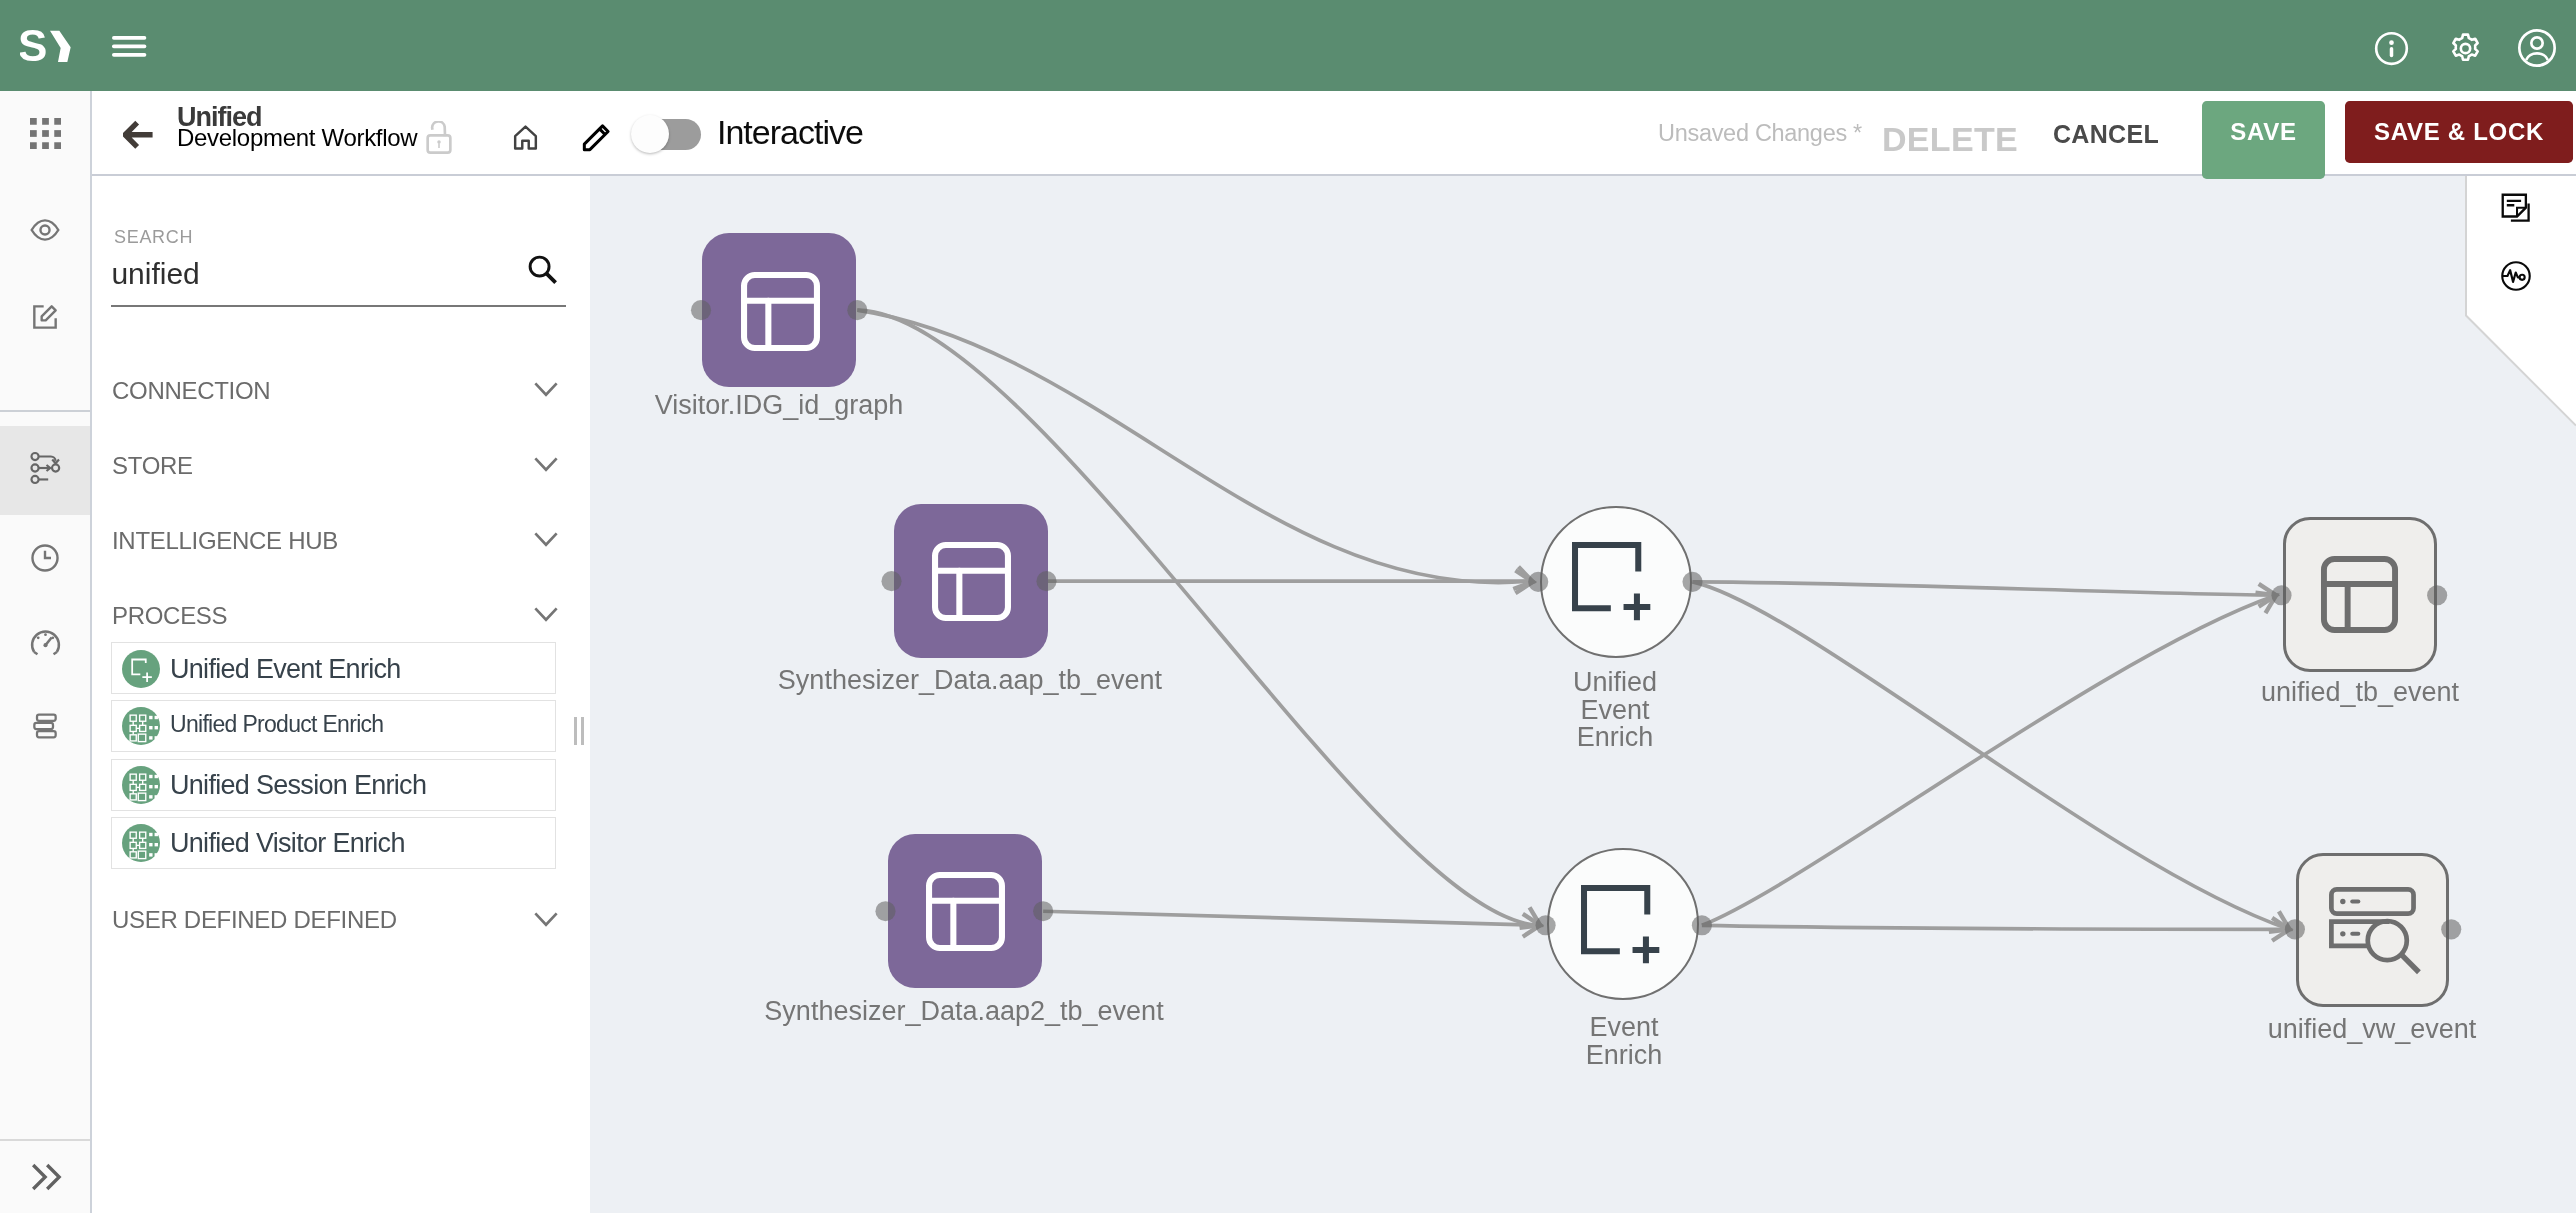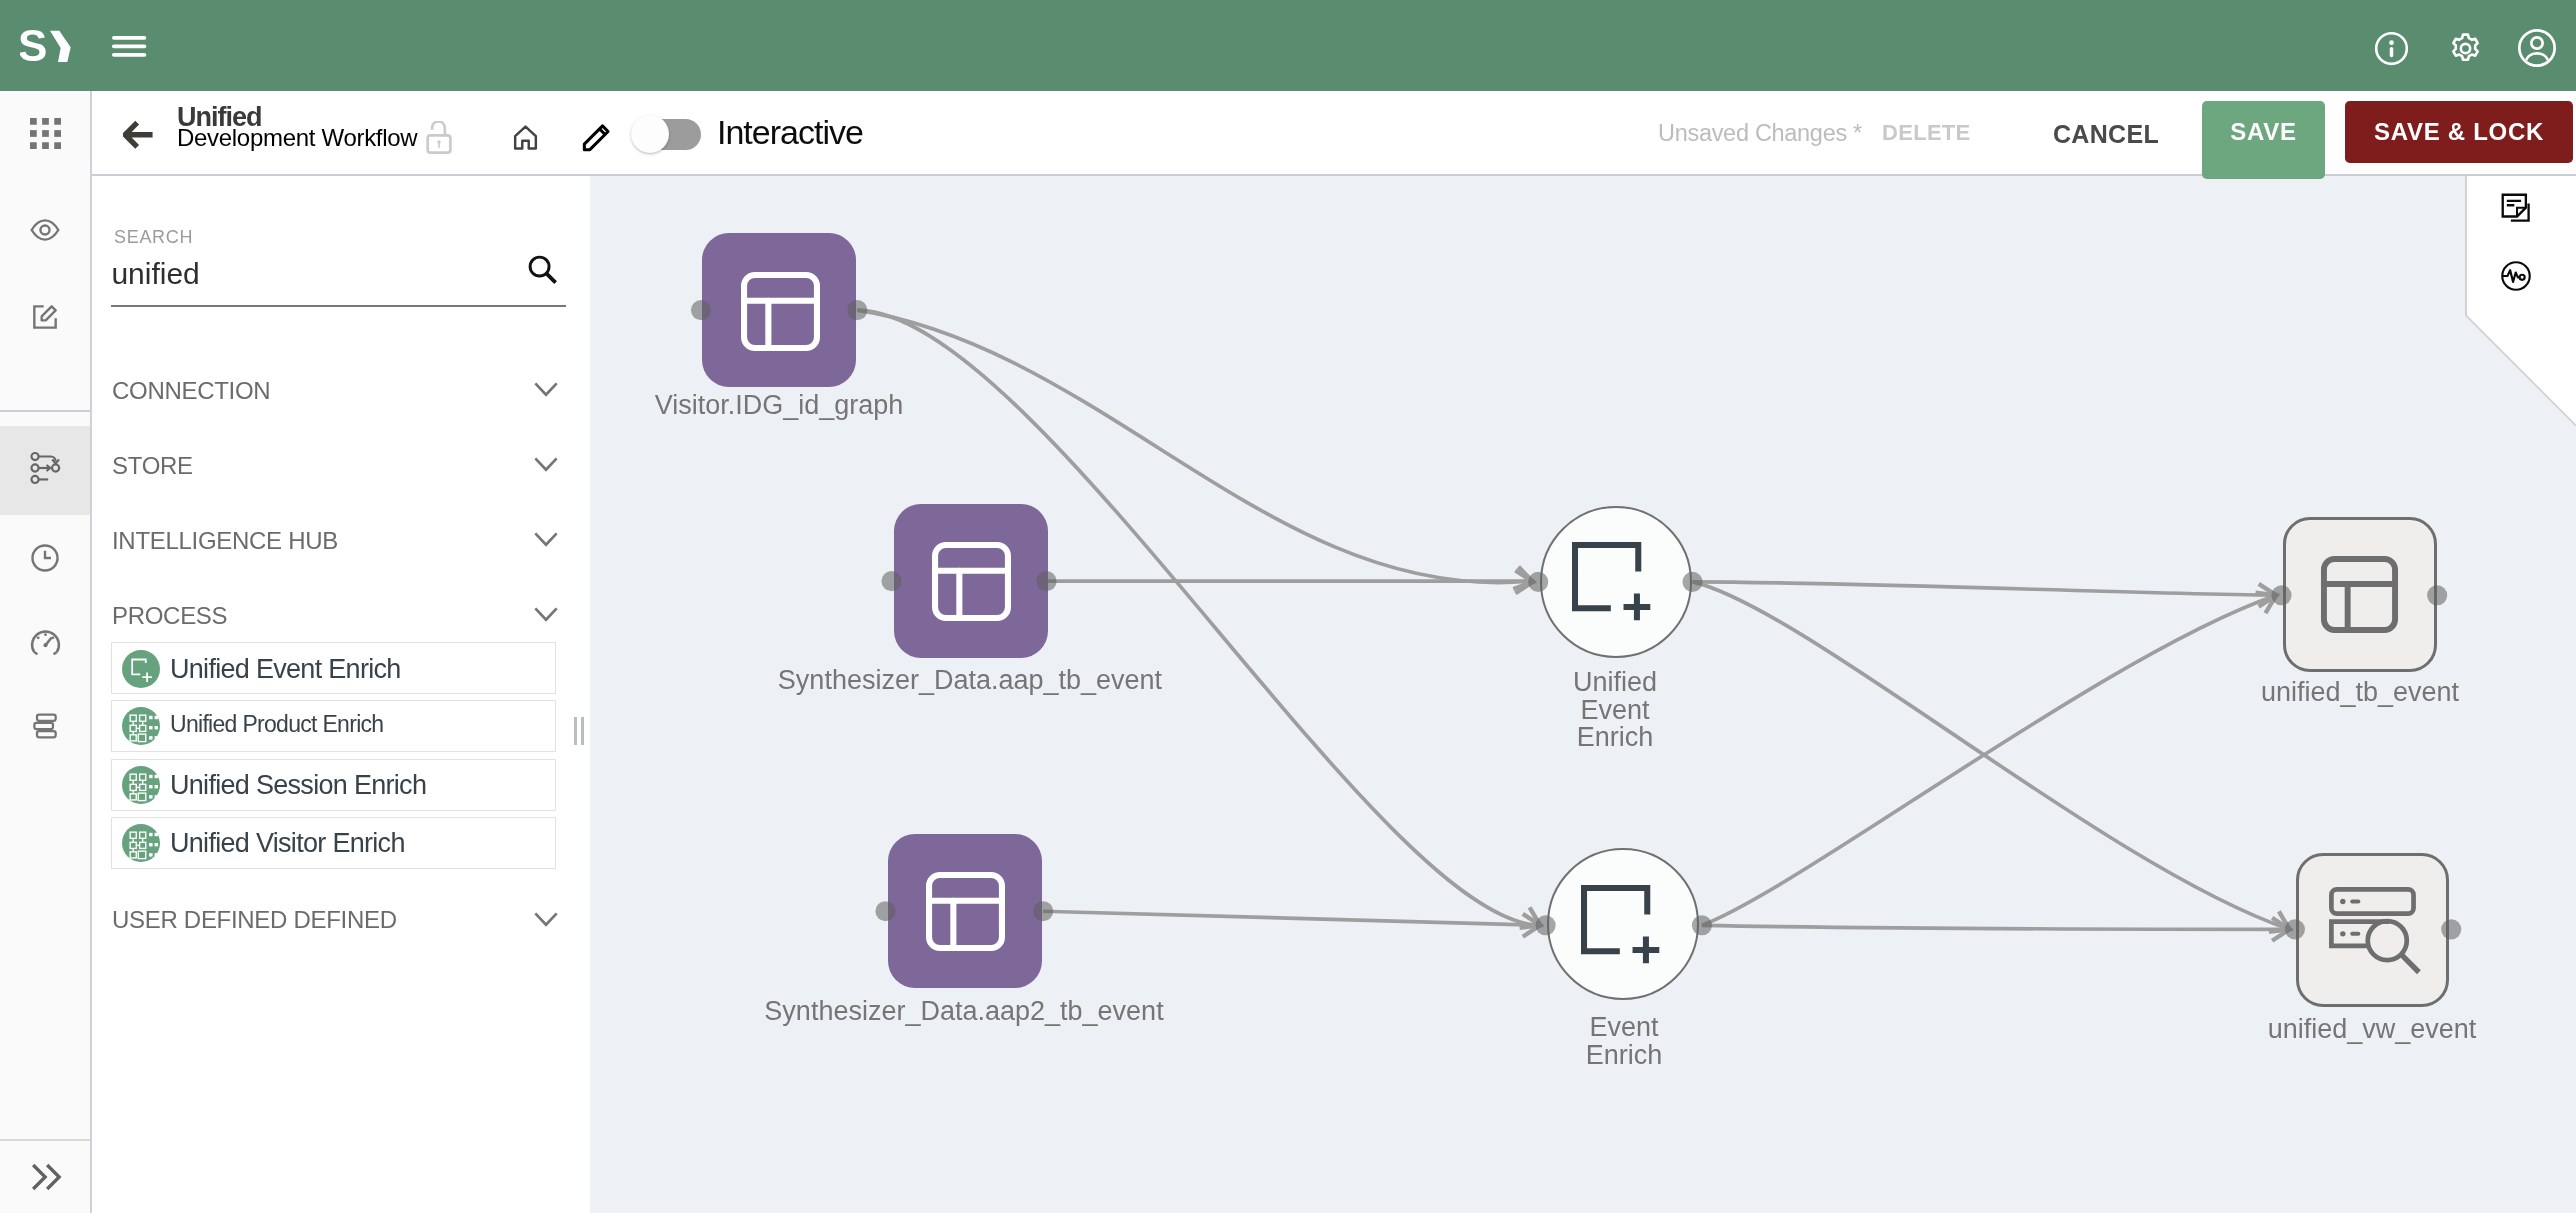--- a/index.html
+++ b/index.html
@@ -83,21 +83,21 @@
 
   <svg class="abs" style="left:578px;top:27px" width="38" height="38" viewBox="0 0 24 24">
     <path d="M 4,20 v -3.5 L 15.5,5 l 3.5,3.5 L 7.5,20 Z M 13.6,6.9 l 3.5,3.5" stroke="#000" stroke-width="1.9" fill="none" stroke-linejoin="round"></path>
   </svg>
 
   <div class="abs" style="left:633px;top:27.5px;width:68px;height:31px;border-radius:15.4px;background:#9c9c9c"></div>
   <div class="abs" style="left:631px;top:24px;width:38px;height:38px;border-radius:50%;background:#fdfdfd;box-shadow:0 1.3px 2.7px rgba(0,0,0,.25)"></div>
   <div class="abs" style="left:717px;top:22px;font-size:34px;color:#0c0c0c;letter-spacing:-1px">Interactive</div>
 
   <div class="abs" style="left:1658px;top:29px;font-size:23.5px;color:#bcbcbc;letter-spacing:-0.3px">Unsaved Changes *</div>
-  <div class="abs" style="left:1882px;top:29px;font-size:22px;font-weight:bold;color:#c9c9c9;letter-spacing:0.3px">DELETE</div>
+  <div class="abs" style="left:1882px;top:29px;font-size:34px;font-weight:bold;color:#c9c9c9;letter-spacing:0.3px">DELETE</div>
   <div class="abs" style="left:2053px;top:29px;font-size:25px;font-weight:bold;color:#4a4a4a;letter-spacing:0.3px">CANCEL</div>
   <div class="abs" style="left:2202px;top:10px;width:123px;height:78px;background:#6ca77f;border-radius:4.7px;color:#fff;font-size:24px;font-weight:bold;letter-spacing:0.7px;text-align:center;line-height:62px">SAVE</div>
   <div class="abs" style="left:2345px;top:10px;width:228px;height:62px;background:#7f1d1d;border-radius:4.7px;color:#fff;font-size:24px;font-weight:bold;letter-spacing:0.7px;text-align:center;line-height:62px">SAVE &amp; LOCK</div>
 </div>
 
 <div class="abs" id="rail">
 
   <svg class="abs" style="left:29.5px;top:27px" width="31" height="31" viewBox="0 0 46 46">
     <g fill="#757575">
       <rect x="0" y="0" width="10" height="10"></rect>

